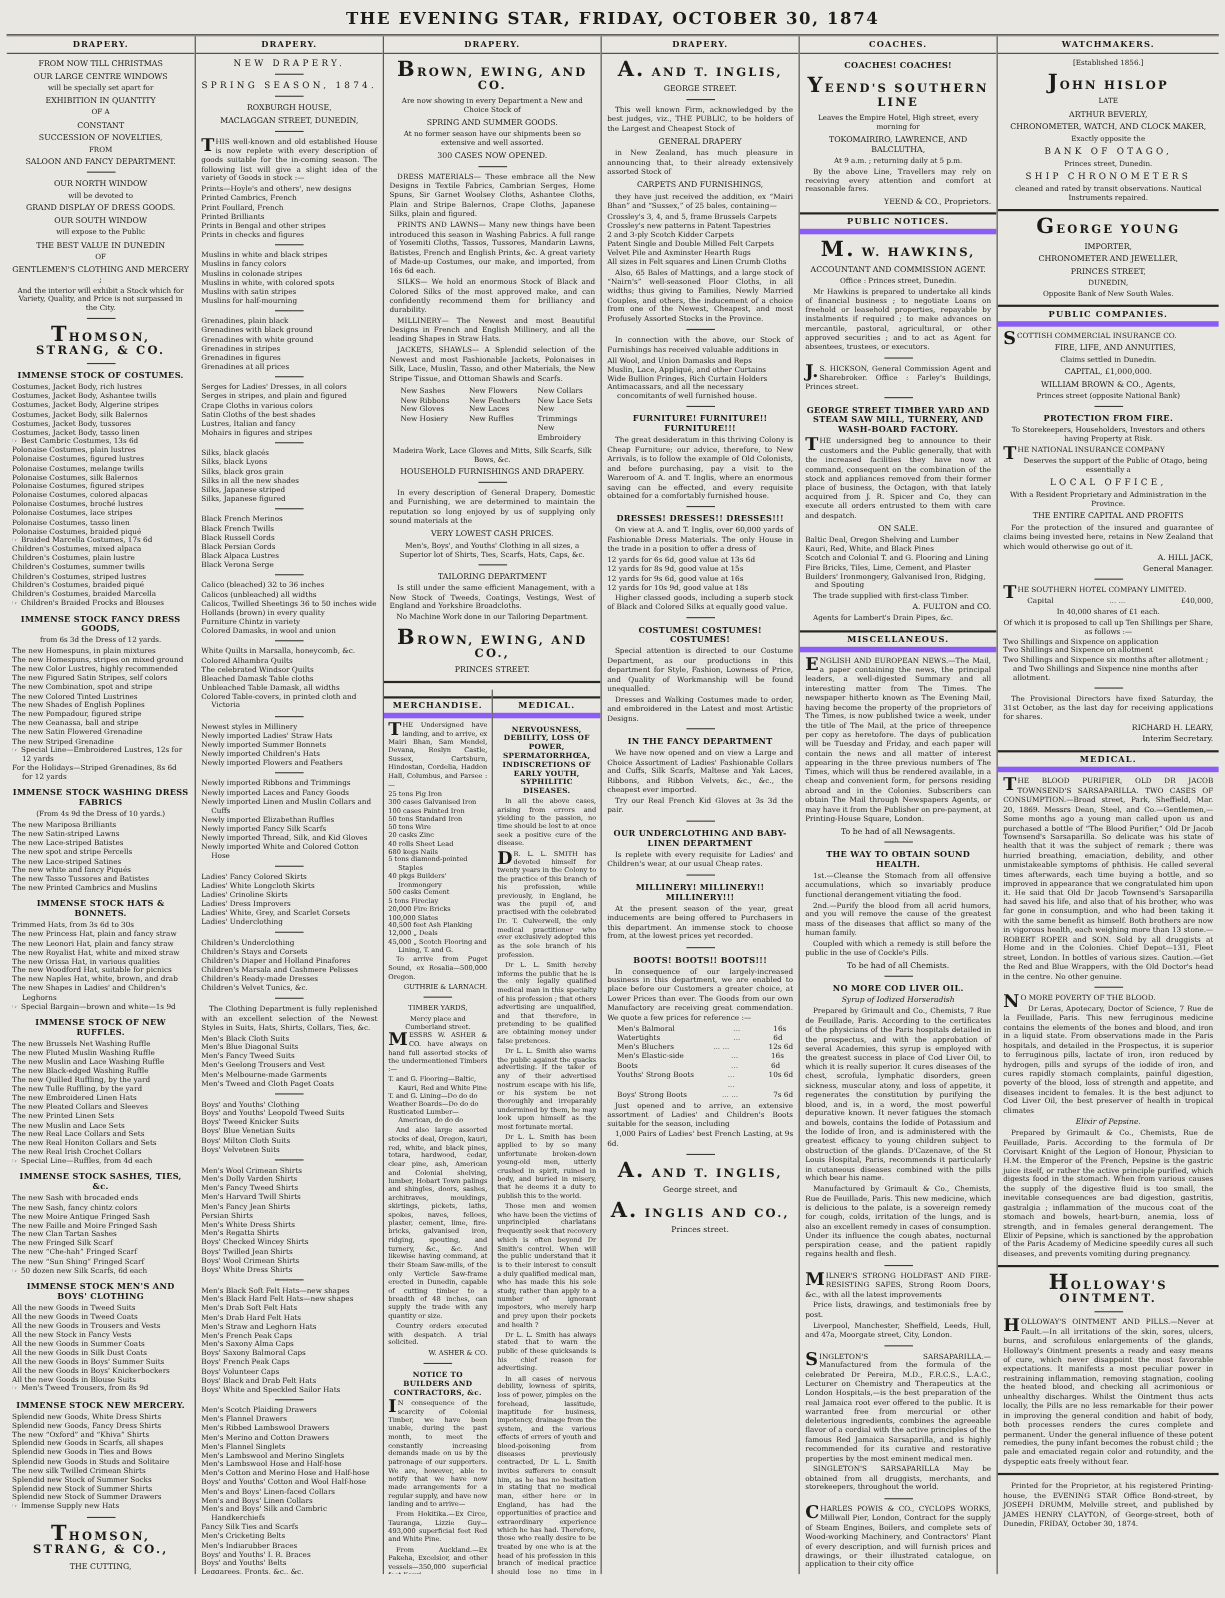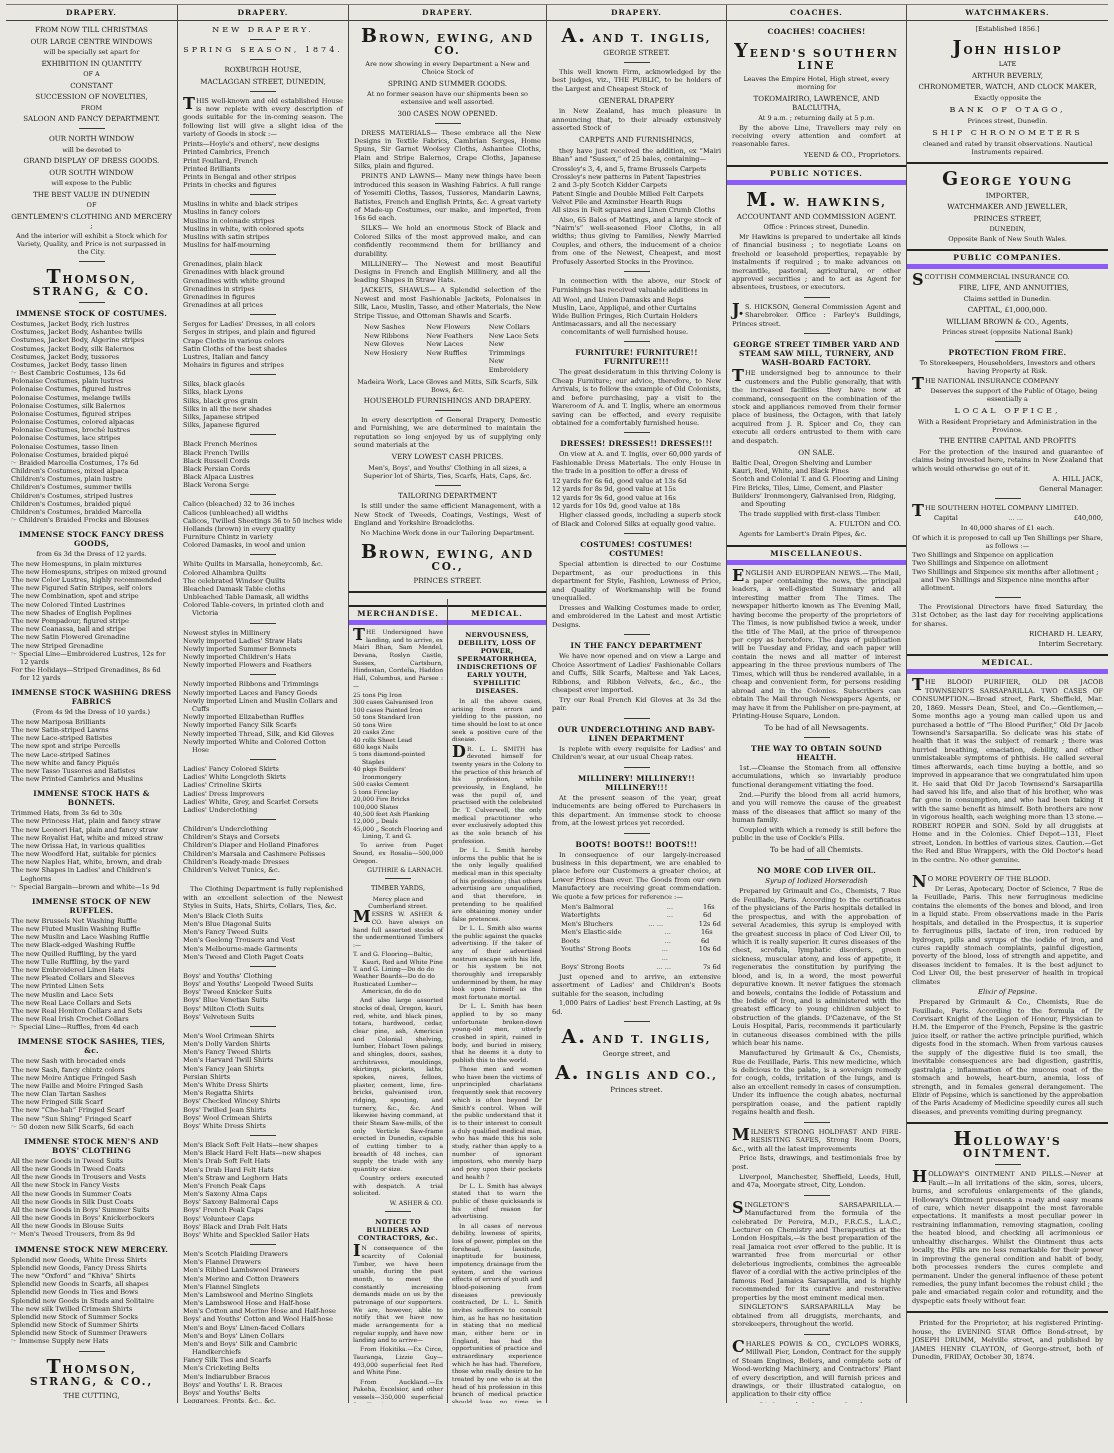--- a/index.html
+++ b/index.html
@@ -41,20 +41,21 @@
   .split .c{font-size:6.4px}.split .cs{font-size:6.0px}
   .split .sub{font-size:6.6px}.split .sig{font-size:6.2px}
   .split .cat{margin:6px -4px 3px;}
   .cols3{display:flex;margin:3px 0;}
   .cols3 ul{flex:1;list-style:none;margin:0;padding:0 0 0 10px;font-size:6.6px;line-height:1.3;}
 </style>
 </head>
 <body>
 
 <div class="page">
+  <header class="masthead">THE EVENING STAR, FRIDAY, OCTOBER 30, 1874</header>
   <main class="cols" id="cols">
       <section class="col col1">
         <div class="colhead">DRAPERY.</div>
         <div class="c">FROM NOW TILL CHRISTMAS</div>
         <div class="c">OUR LARGE CENTRE WINDOWS</div>
         <div class="cs">will be specially set apart for</div>
         <div class="c">EXHIBITION IN QUANTITY</div>
         <div class="cs">OF A</div>
         <div class="c">CONSTANT</div>
         <div class="c">SUCCESSION OF NOVELTIES,</div>
@@ -586,21 +587,21 @@
         <div class="c">ARTHUR BEVERLY,</div>
         <div class="c">CHRONOMETER, WATCH, AND CLOCK MAKER,</div>
         <div class="cs">Exactly opposite the</div>
         <div class="csp">BANK OF OTAGO,</div>
         <div class="cs">Princes street, Dunedin.</div>
         <div class="csp">SHIP CHRONOMETERS</div>
         <div class="cs">cleaned and rated by transit observations. Nautical Instruments repaired.</div>
         <div class="bar"></div>
         <div class="disp">GEORGE YOUNG</div>
         <div class="c">IMPORTER,</div>
-        <div class="c">WATCHMAKER AND JEWELLER,</div>
+        <div class="c">CHRONOMETER AND JEWELLER,</div>
         <div class="c">PRINCES STREET,</div>
         <div class="cs">DUNEDIN,</div>
         <div class="cs">Opposite Bank of New South Wales.</div>
         <div class="cat">PUBLIC COMPANIES.</div>
         <div class="p pd">SCOTTISH COMMERCIAL INSURANCE CO.</div>
         <div class="c">FIRE, LIFE, AND ANNUITIES,</div>
         <div class="cs">Claims settled in Dunedin.</div>
         <div class="c">CAPITAL, £1,000,000.</div>
         <div class="c">WILLIAM BROWN &amp; CO., Agents,</div>
         <div class="cs">Princes street (opposite National Bank)</div>

